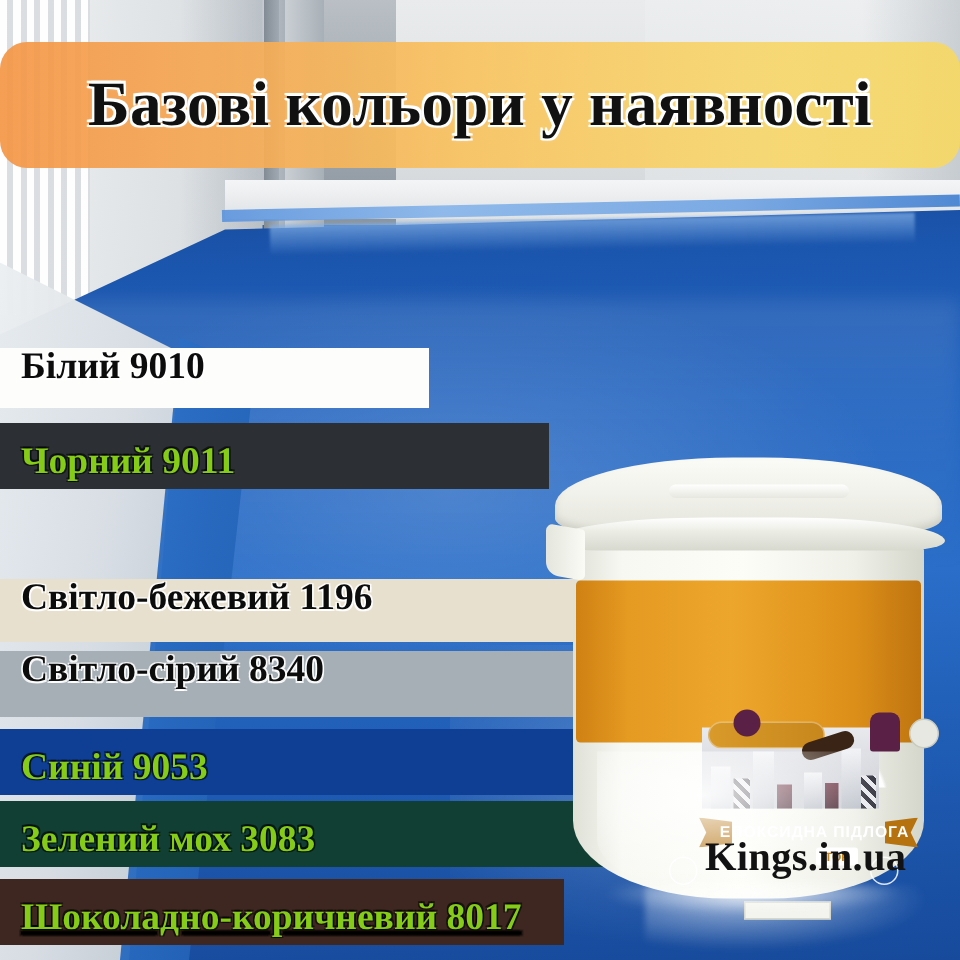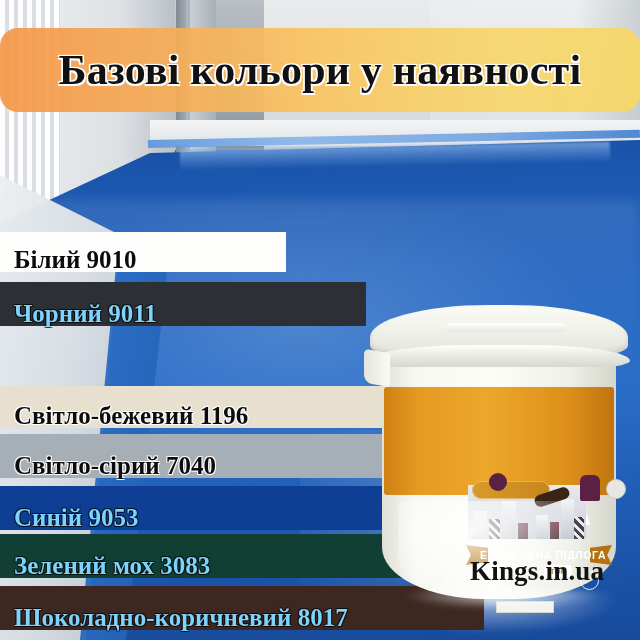--- a/index.html
+++ b/index.html
@@ -133,40 +133,41 @@
     text-shadow:
       -1.5px -1.5px 0 #ffffff, 1.5px -1.5px 0 #ffffff,
       -1.5px  1.5px 0 #ffffff, 1.5px  1.5px 0 #ffffff,
       0 0 3px rgba(255,255,255,.9);
   }
 
   
   .bands{position:absolute;left:0;top:0;width:640px;height:640px;}
   .band{
     position:absolute;left:0;
-    display:flex;align-items:flex-end;
+    display:flex;align-items:flex-start;
     box-sizing:border-box;
   }
   .band-label{
     font-family:"Liberation Serif", serif;
     font-weight:700;
     font-size:25px;
     line-height:1;
     white-space:nowrap;
     padding-left:14px;
   }
   .lbl-dark{
     color:#0c0c0c;
     text-shadow:-1px -1px 0 rgba(255,255,255,.85),1px -1px 0 rgba(255,255,255,.85),
                 -1px 1px 0 rgba(255,255,255,.85),1px 1px 0 rgba(255,255,255,.85);
   }
   .lbl-light{
-    color:#7dd3fc;
+    color:#84cc16;
     text-shadow:-1px -1px 0 rgba(0,0,0,.55),1px -1px 0 rgba(0,0,0,.55),
                 -1px 1px 0 rgba(0,0,0,.55),1px 1px 0 rgba(0,0,0,.55);
+    margin-top:13px;
   }
 
   
   .bucket{position:absolute;left:368px;top:305px;width:262px;height:300px;}
   .bucket-lid{
     position:absolute;left:2px;top:0;width:258px;height:52px;
     background:linear-gradient(180deg,#fbfbf7 0%,#f2f2ec 45%,#e2e3da 100%);
     border-radius:46% 46% 18% 18% / 62% 62% 22% 22%;
     box-shadow:inset 0 -3px 5px rgba(130,130,120,.25);
   }
@@ -315,32 +316,32 @@
     <div class="band" style="top:282px;height:44px;width:366px;background:#2c3035;">
       <span class="band-label lbl-light">Чорний 9011</span>
     </div>
 
 
     <div class="band" style="top:386px;height:42px;width:441px;background:#e7e0cf;">
       <span class="band-label lbl-dark">Світло-бежевий 1196</span>
     </div>
 
     <div class="band" style="top:434px;height:44px;width:436px;background:#a7afb6;">
-      <span class="band-label lbl-dark">Світло-сірий 7040</span>
+      <span class="band-label lbl-dark">Світло-сірий 8340</span>
     </div>
 
     <div class="band" style="top:486px;height:44px;width:431px;background:#0f3f95;">
       <span class="band-label lbl-light">Синій 9053</span>
     </div>
 
     <div class="band" style="top:534px;height:44px;width:456px;background:#123f33;">
       <span class="band-label lbl-light">Зелений мох  3083</span>
     </div>
 
-    <div class="band" style="top:586px;height:44px;width:484px;background:#3d2720;">
+    <div class="band" style="top:586px;height:44px;width:376px;background:#3d2720;text-decoration:underline;">
       <span class="band-label lbl-light">Шоколадно-коричневий 8017</span>
     </div>
   </div>
 
   <div class="bucket">
     <div class="bucket-body"></div>
 
     <div class="bucket-label">
       <div class="label-swoosh"></div>
       <div class="label-photo">

